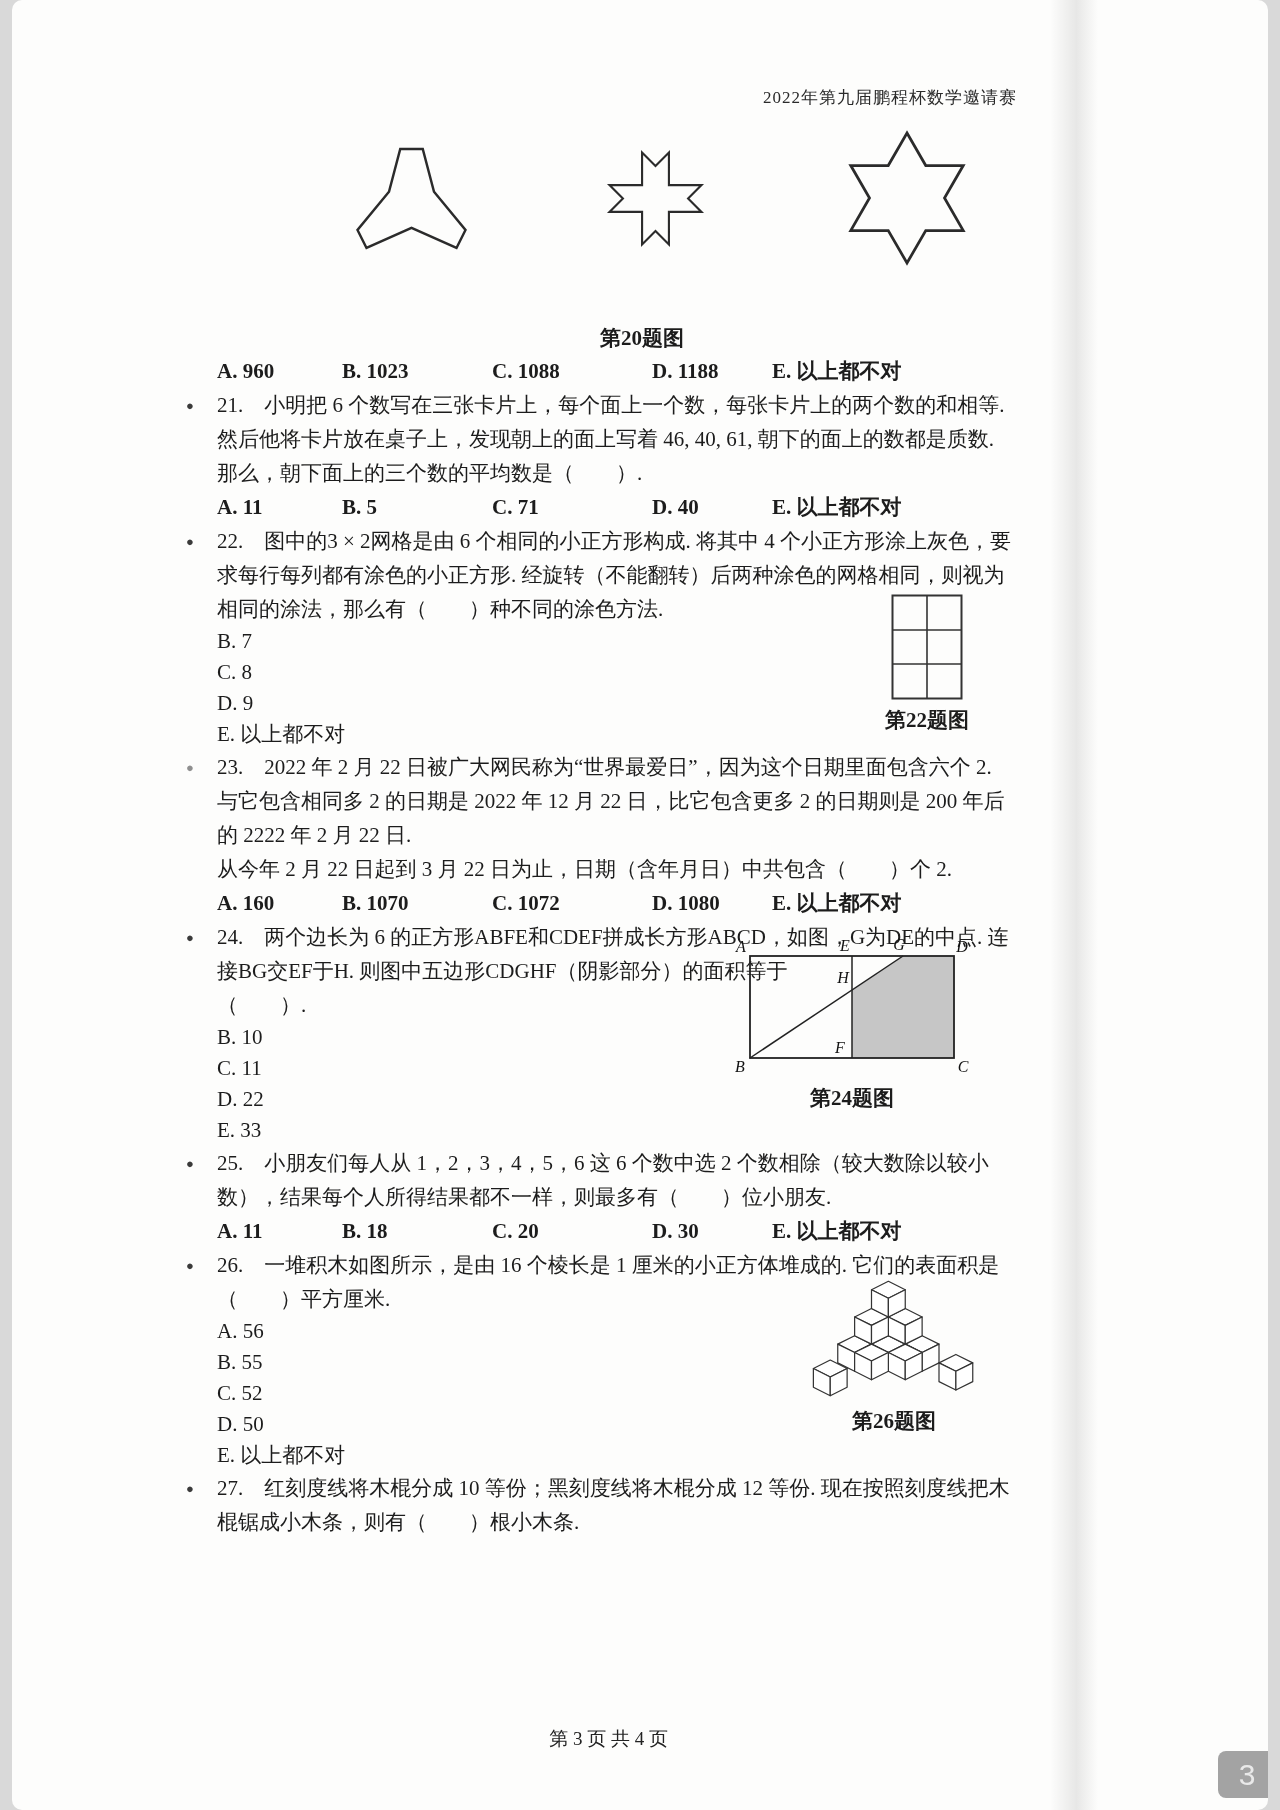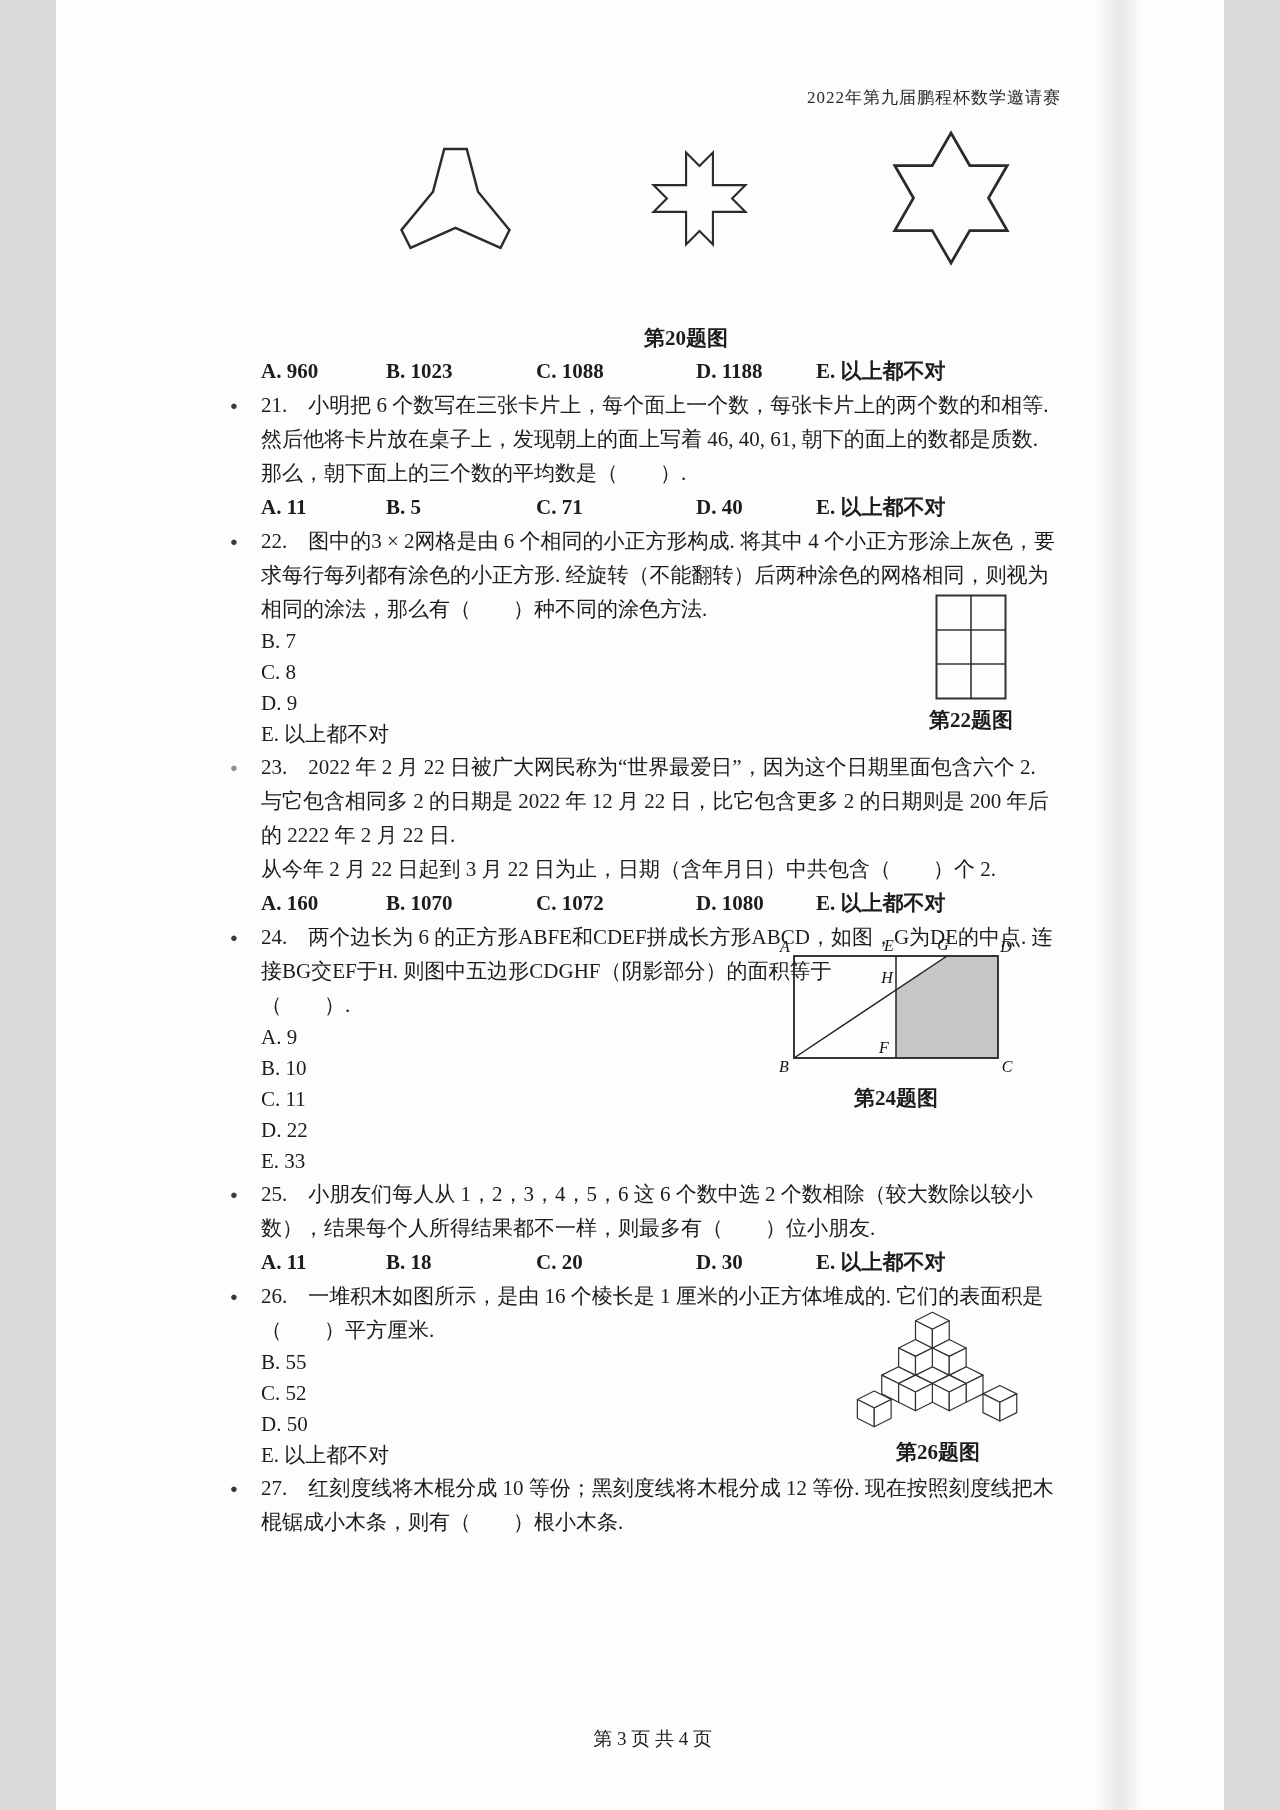--- a/index.html
+++ b/index.html
@@ -1,20 +1,20 @@
 <!DOCTYPE html>
 <html><head>
 <meta charset="utf-8">
 <style>
   * { margin:0; padding:0; box-sizing:border-box; }
   html,body { background:#d9d9d9; }
   body { font-family:"Liberation Serif", serif; }
   .page {
-    position:relative; width:1168px; height:1810px; margin:0 auto;
-    background:#fdfdfc; color:#1c1c1c; overflow:hidden;
+    position:relative; width:1256px; height:1810px; margin:0 auto;
+    background:#fdfdfc; color:#1c1c1c; overflow:hidden;border-radius:10px;
   }
   .scan-shadow {
     position:absolute; left:1038px; top:0; width:48px; height:100%;
     background:linear-gradient(90deg, rgba(0,0,0,0) 0%, rgba(0,0,0,0.085) 55%, rgba(0,0,0,0) 100%);
     pointer-events:none;
   }
   .header {
     position:absolute; top:86px; left:0; width:1005px;
     text-align:right; font-size:17px; letter-spacing:1px; color:#2a2a2a;
   }
@@ -120,21 +120,20 @@
         <span>D. 1080</span>
         <span>E. 以上都不对</span>
       </div>
     </div>
 
     <div class="problem">
       <span class="bullet">●</span>
       <div>24.　两个边长为 6 的正方形ABFE和CDEF拼成长方形ABCD，如图，G为DE的中点. 连接BG交EF于H. 则图中五边形CDGHF（阴影部分）的面积等于</div>
       <div>（　　）.</div>
       <div class="opt-col">
-        <div>A. 9</div>
         <div>B. 10</div>
         <div>C. 11</div>
         <div>D. 22</div>
         <div>E. 33</div>
       </div>
       <div class="sidefig fig24">
         <svg width="240" height="142" viewBox="0 0 240 142">
           <polygon points="222,122 222,20 171,20 120,54 120,122" fill="#c6c6c6"></polygon>
           <rect x="18" y="20" width="204" height="102" fill="none" stroke="#222" stroke-width="1.8"></rect>
           <line x1="120" y1="20" x2="120" y2="122" stroke="#222" stroke-width="1.5"></line>
@@ -161,20 +160,21 @@
         <span>C. 20</span>
         <span>D. 30</span>
         <span>E. 以上都不对</span>
       </div>
     </div>
 
     <div class="problem">
       <span class="bullet">●</span>
       <div>26.　一堆积木如图所示，是由 16 个棱长是 1 厘米的小正方体堆成的. 它们的表面积是（　　）平方厘米.</div>
       <div class="opt-col">
+        <div>A. 56</div>
         <div>B. 55</div>
         <div>C. 52</div>
         <div>D. 50</div>
         <div>E. 以上都不对</div>
       </div>
       <div class="sidefig fig26">
         <svg width="180" height="125" viewBox="8 -14 192 132">
           <defs>
             <g id="cube">
               <polygon points="0,0 18,-9 36,0 18,9"></polygon>

